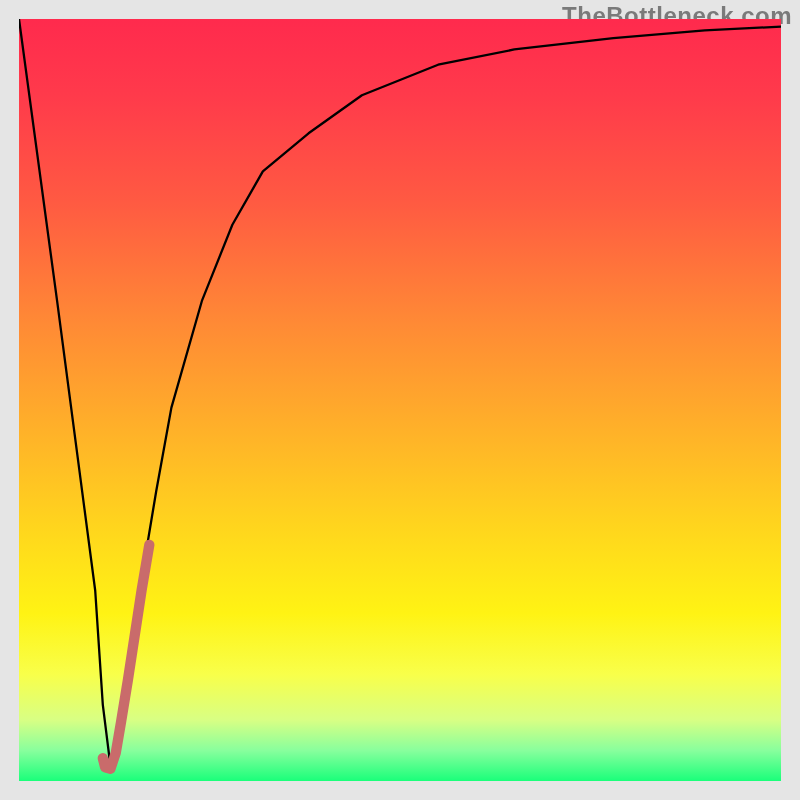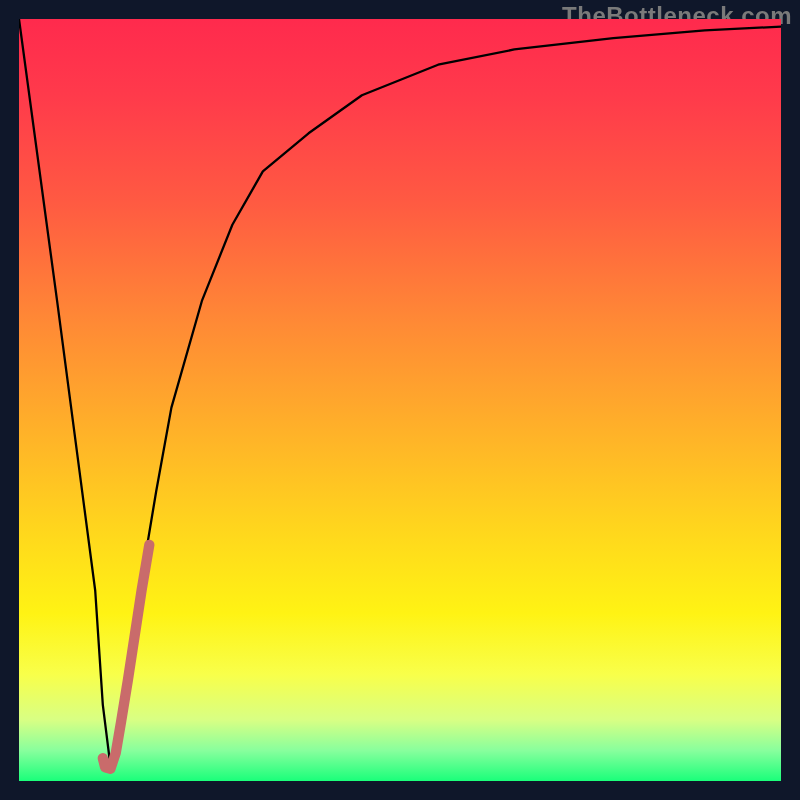--- a/index.html
+++ b/index.html
@@ -1,20 +1,20 @@
 <!DOCTYPE html>
 <html><head>
 <meta charset="utf-8">
 <style>
   * { margin: 0; padding: 0; box-sizing: border-box; }
   html, body { width: 800px; height: 800px; overflow: hidden; }
   .frame {
     width: 800px;
     height: 800px;
-    background: #0f172a;
+    background: #e5e5e5;
     position: relative;
   }
   .watermark {
     position: absolute;
     top: 2px;
     right: 8px;
     font-family: Arial, Helvetica, sans-serif;
     font-size: 24px;
     font-weight: 600;
     color: #7a7a7a;

